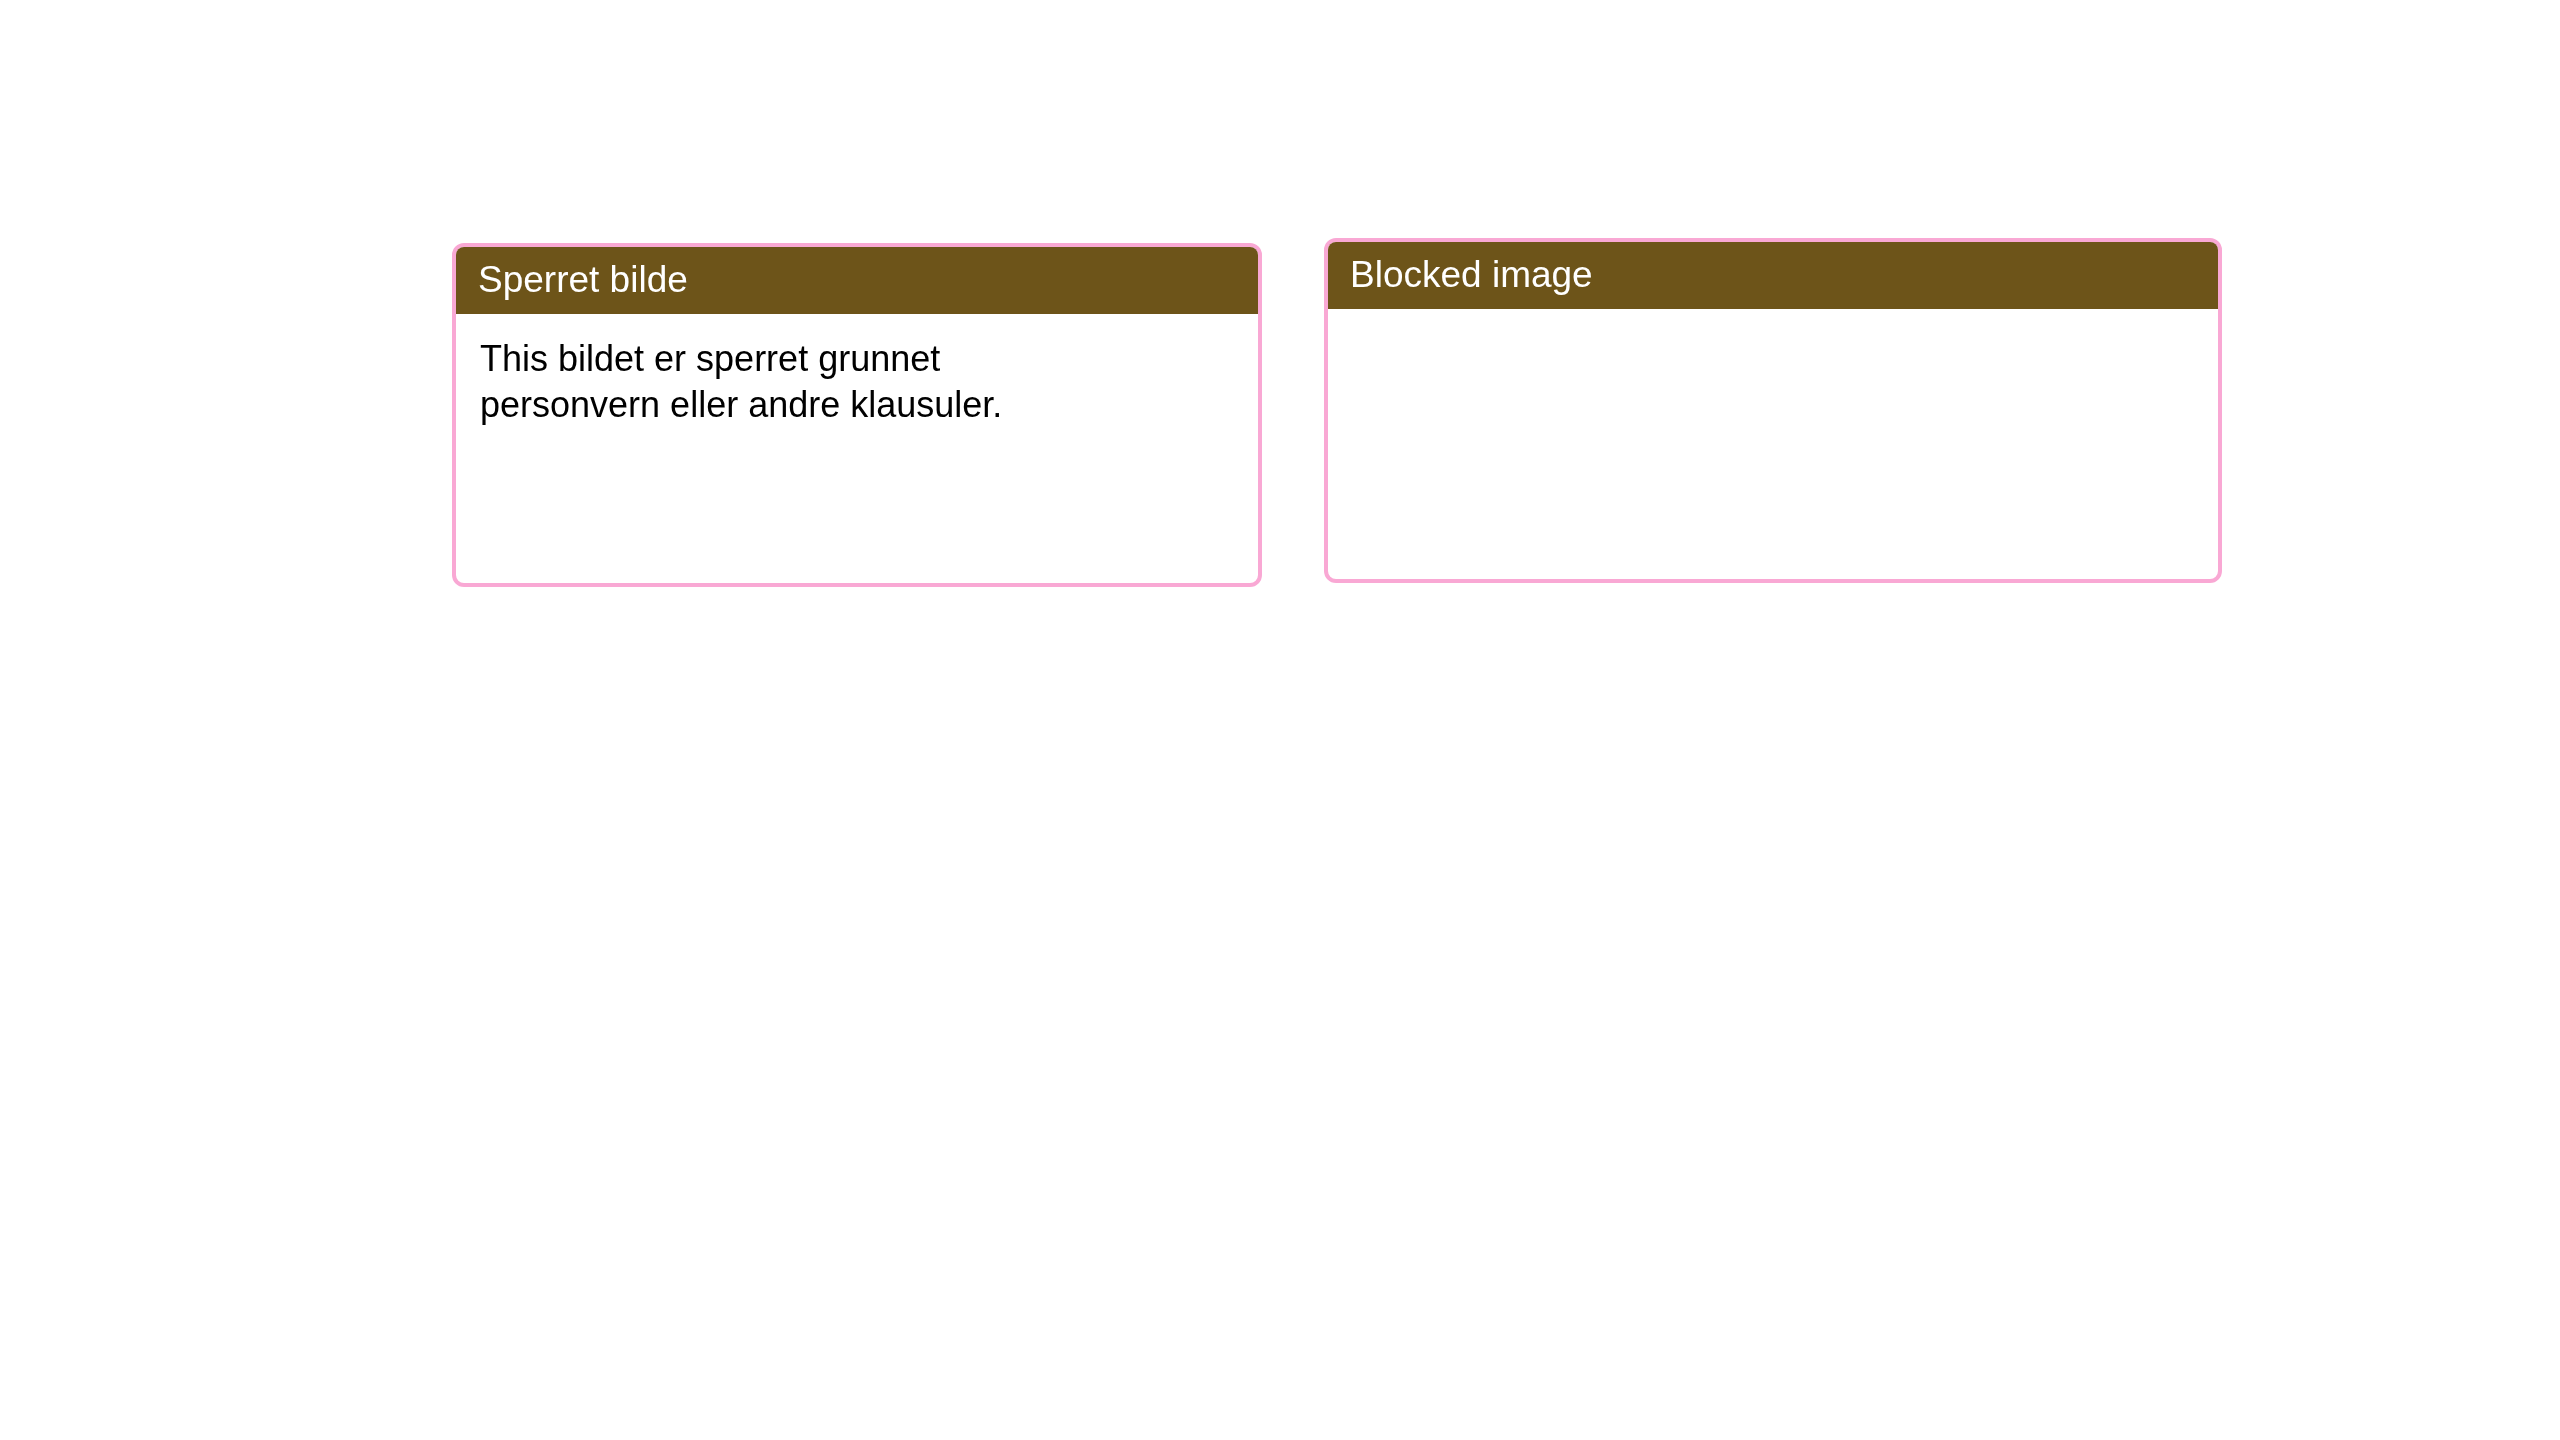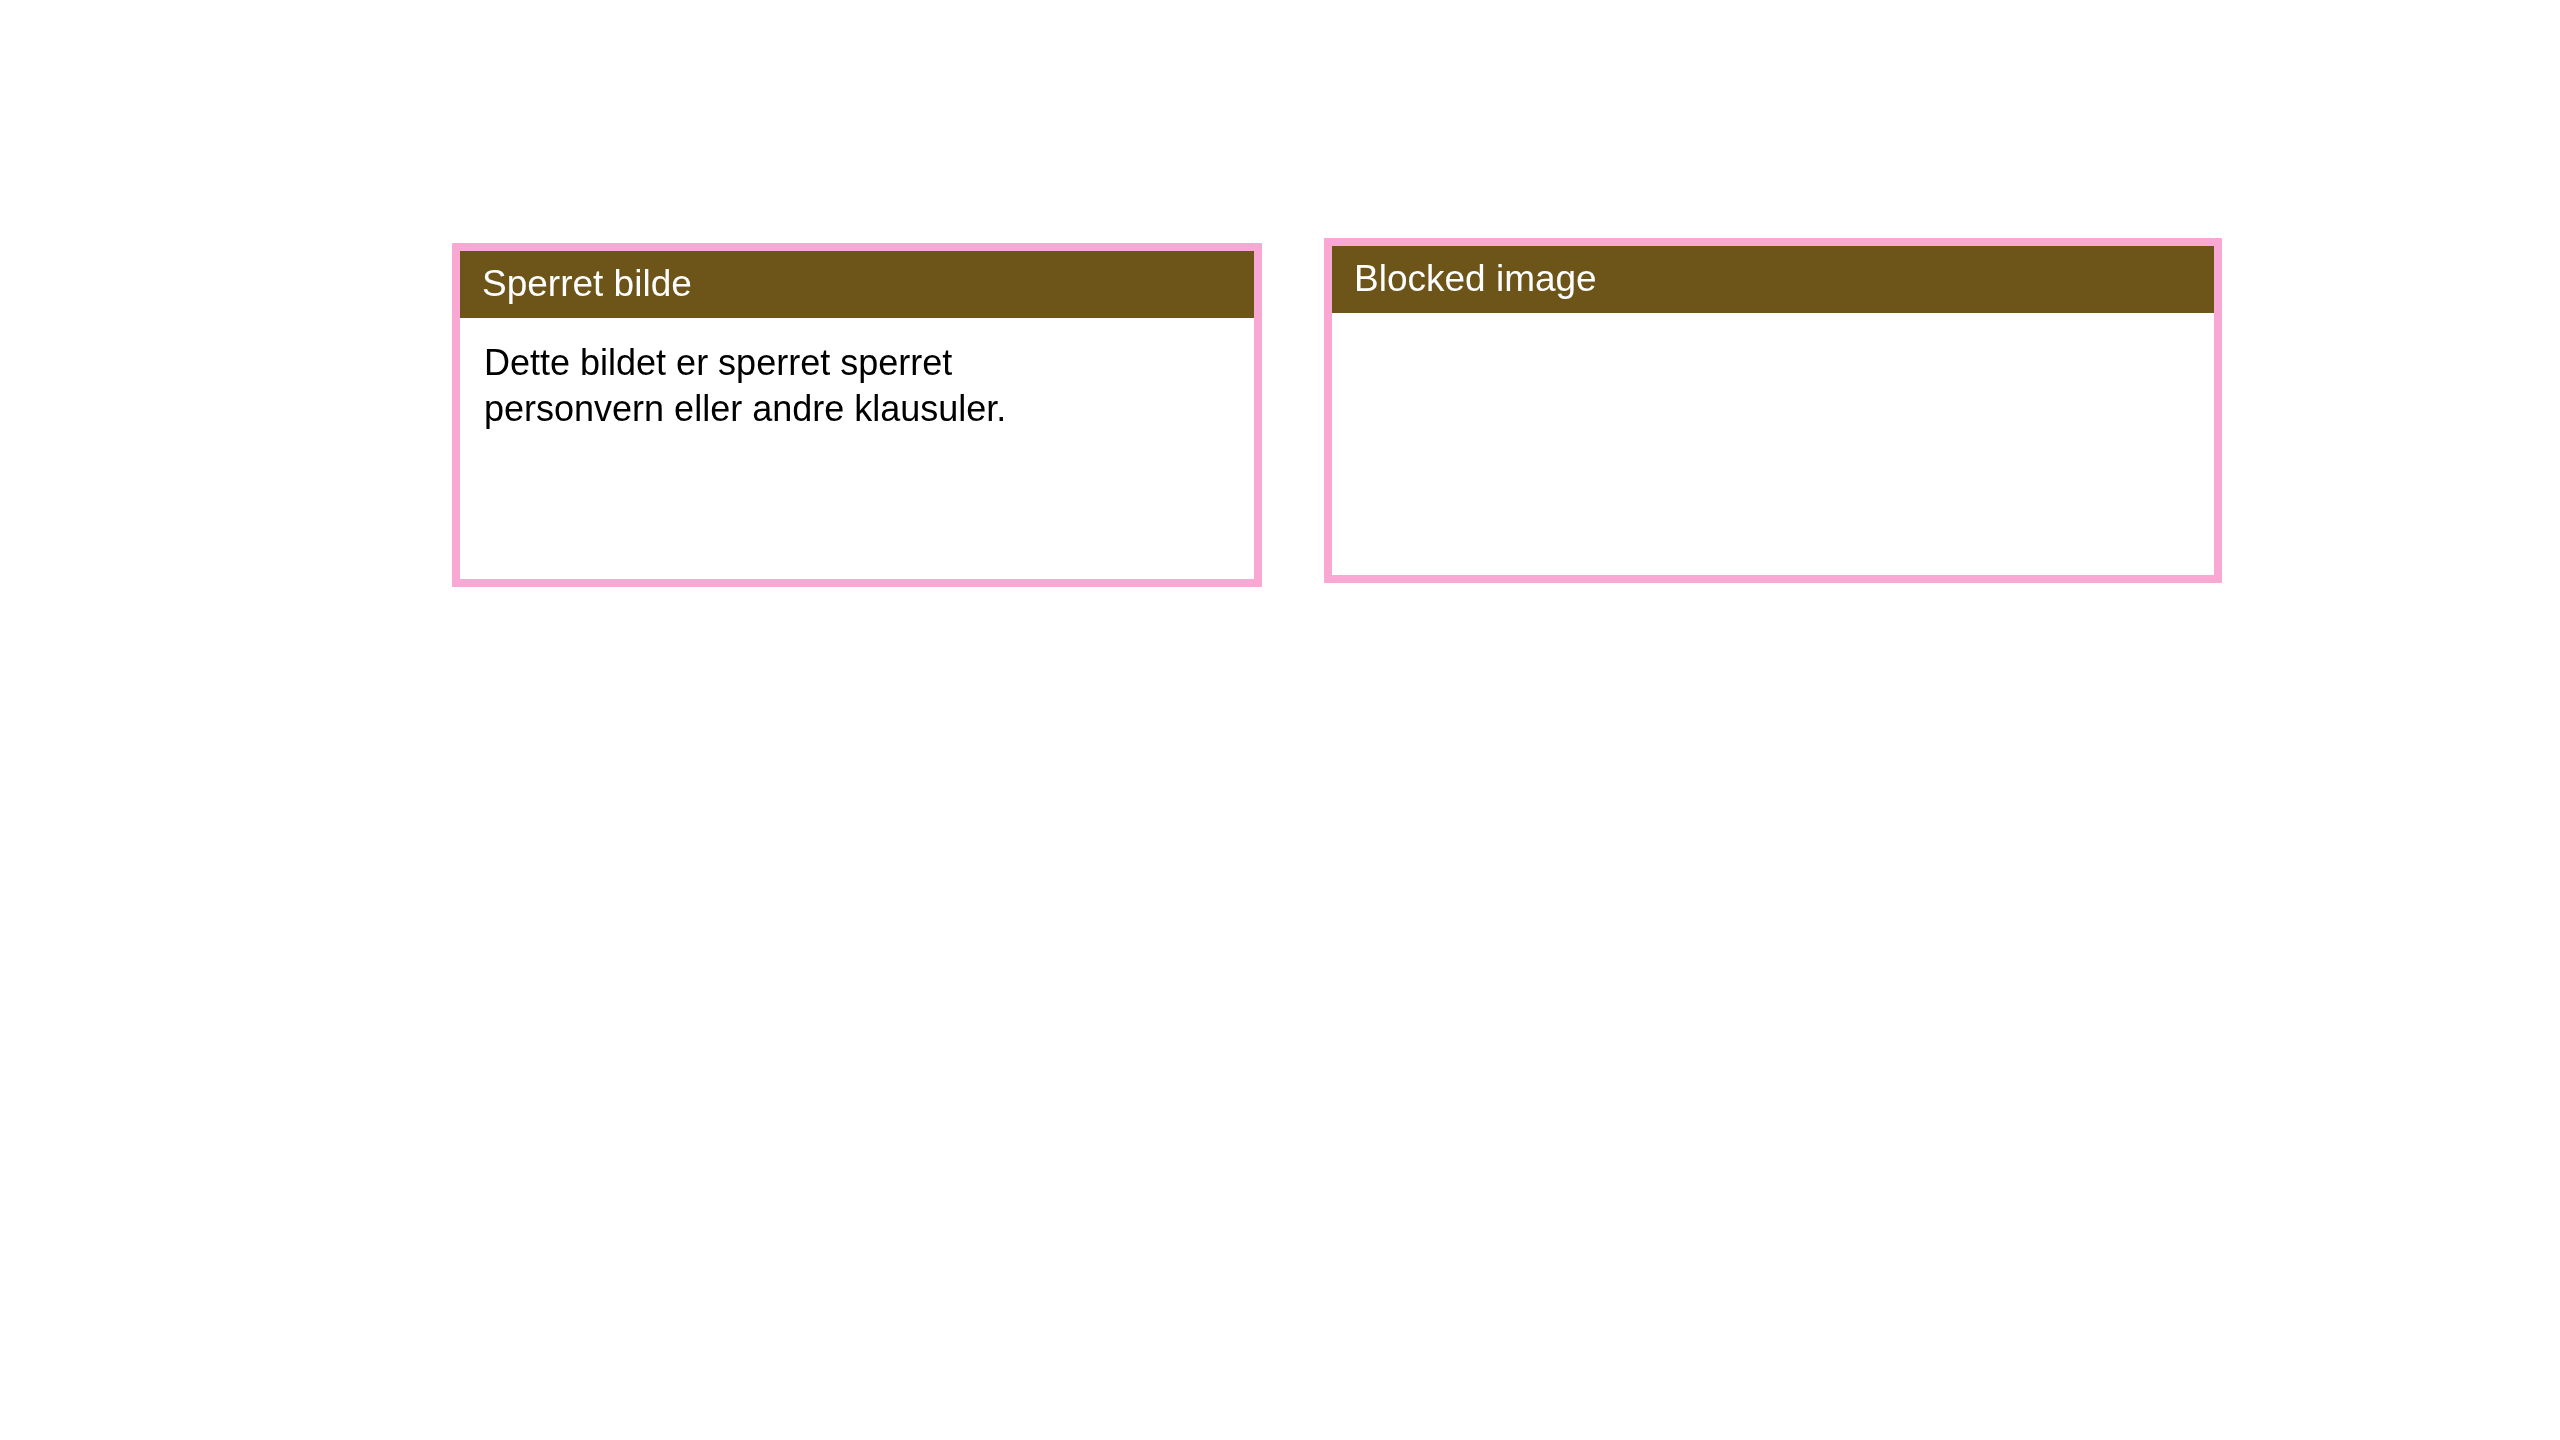--- a/index.html
+++ b/index.html
@@ -16,22 +16,22 @@
   .stage {
     position: relative;
     width: 2560px;
     height: 1440px;
     background: #ffffff;
   }
   .panel {
     position: absolute;
     box-sizing: border-box;
     background: #ffffff;
-    border: 8px solid #f9a8d4;
-    border-radius: 1px;
+    border: 4px solid #f9a8d4;
+    border-radius: 12px;
     overflow: hidden;
   }
   .panel-header {
     box-sizing: border-box;
     background: #6d5419;
     color: #ffffff;
     font-size: 37px;
     line-height: 1.0;
     padding: 14px 22px 16px 22px;
     white-space: nowrap;
@@ -64,21 +64,21 @@
   }
 </style>
 </head>
 <body>
 
 <div class="stage">
 
   <div class="panel" id="panel-no">
     <div class="panel-header">Sperret bilde</div>
     <div class="panel-body">
-      <span class="line">Dette bildet er sperret sperret</span>
+      <span class="line">This bildet er sperret grunnet</span>
       <span class="line">personvern eller andre klausuler.</span>
     </div>
   </div>
 
   <div class="panel" id="panel-en">
     <div class="panel-header">Blocked image</div>
   </div>
 
 </div>
 

